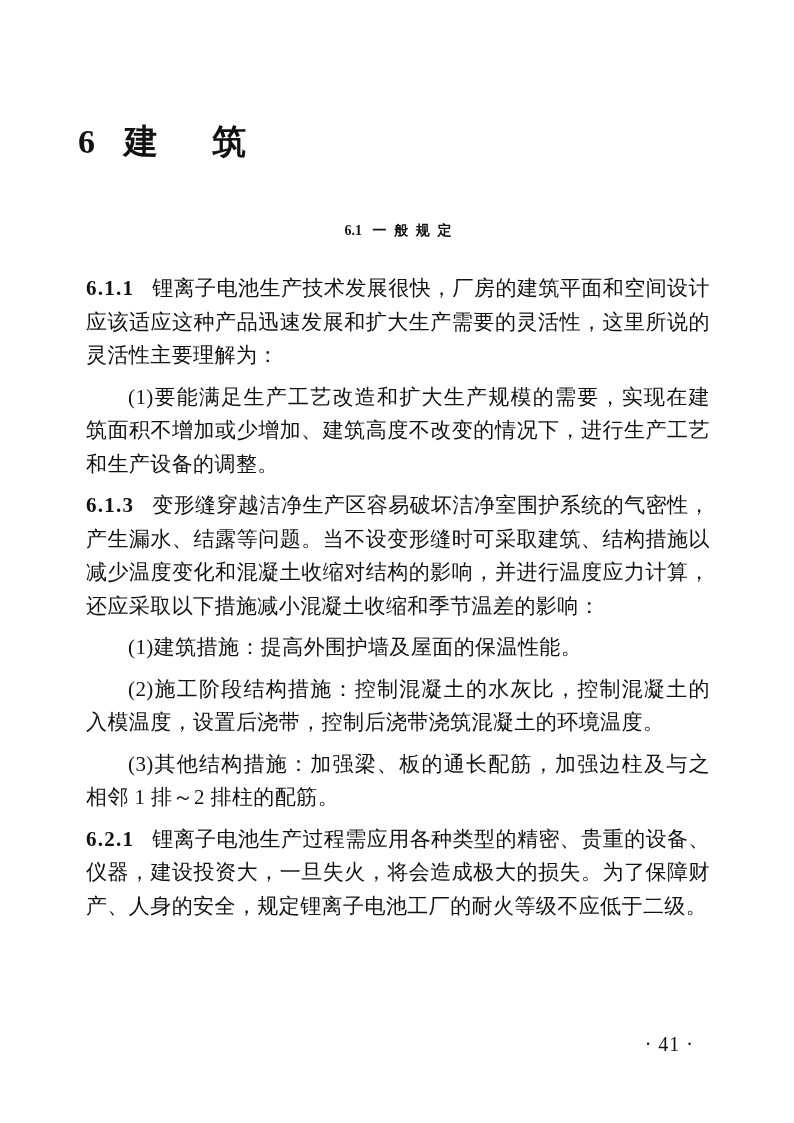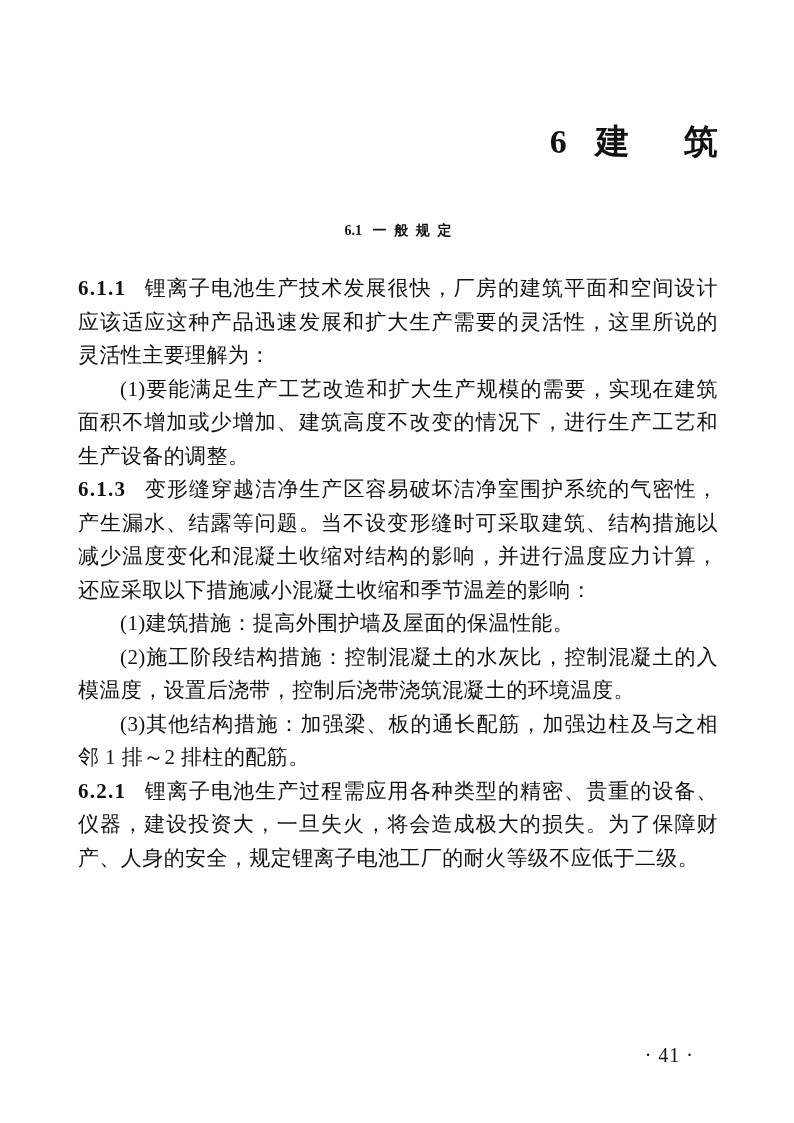--- a/index.html
+++ b/index.html
@@ -17,21 +17,21 @@
   }
   .page-inner {
     position: absolute;
     left: 78px;
     top: 0;
     width: 640px;
   }
   
   .chapter {
     margin: 120px 0 12px 0;
-    text-align: right;
+    text-align: left;
     font-size: 34px;
     font-weight: bold;
     letter-spacing: 0;
     line-height: 44px;
   }
   .chapter .ch-num {
     margin-right: 0.85em;
   }
   .chapter .ch-title {
     letter-spacing: 1.6em;
@@ -60,39 +60,39 @@
     margin-bottom: 6px;
   }
   .s62 .sec-title {
     letter-spacing: 0.12em;
   }
   
   .body-start {
     margin-top: 26px !important;
   }
   p.clause, p.item {
-    margin: 0;
+    margin: 8px;
     font-size: 21px;
     line-height: 33.5px;
     text-align: justify;
     letter-spacing: 0.02em;
   }
   p.item {
     text-indent: 2em;
   }
   .clause-label {
     font-weight: bold;
     margin-right: 0.85em;
     letter-spacing: 0.06em;
   }
   
   .footer {
     position: absolute;
     right: 100px;
-    bottom: 56px;
+    bottom: 67px;
     font-size: 20px;
     letter-spacing: 0.05em;
     color: #121212;
   }
 </style>
 </head>
 <body>
 
 <div class="page-inner">
 

